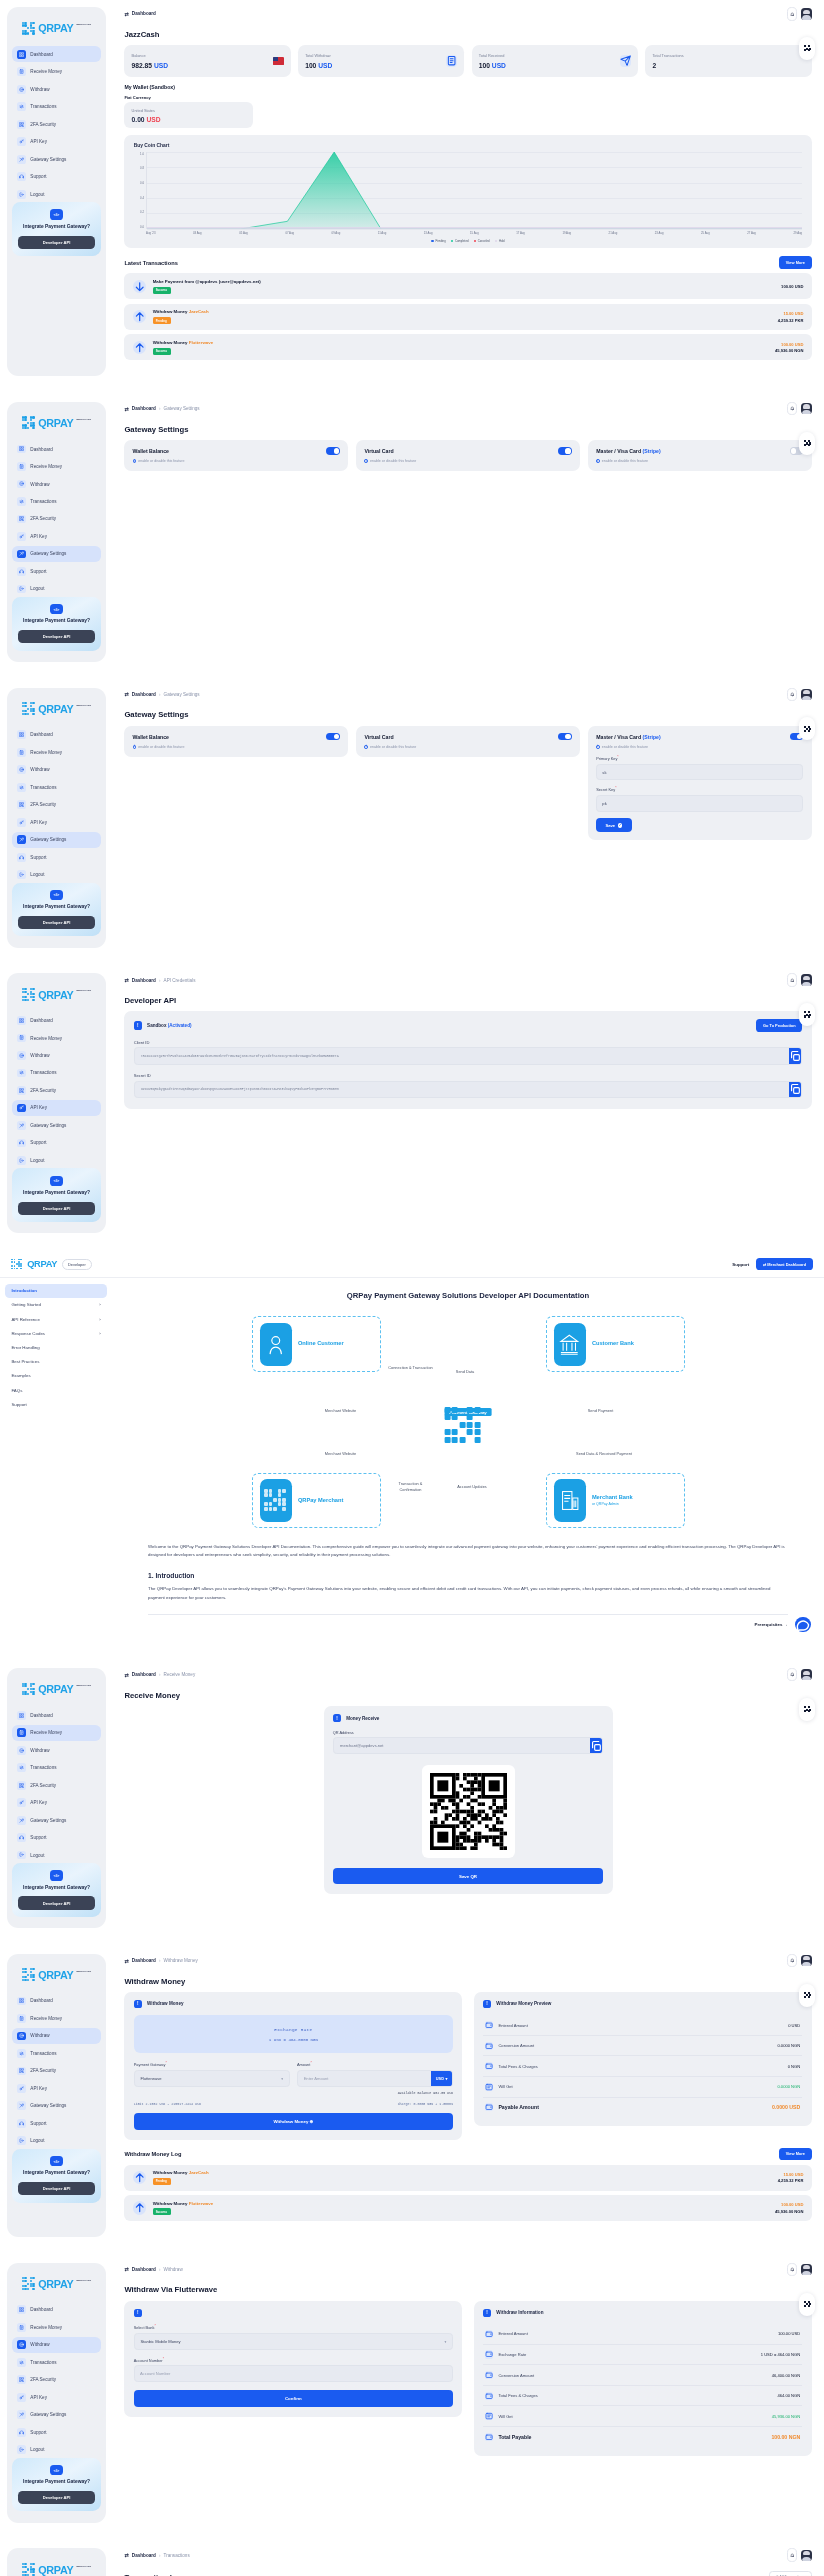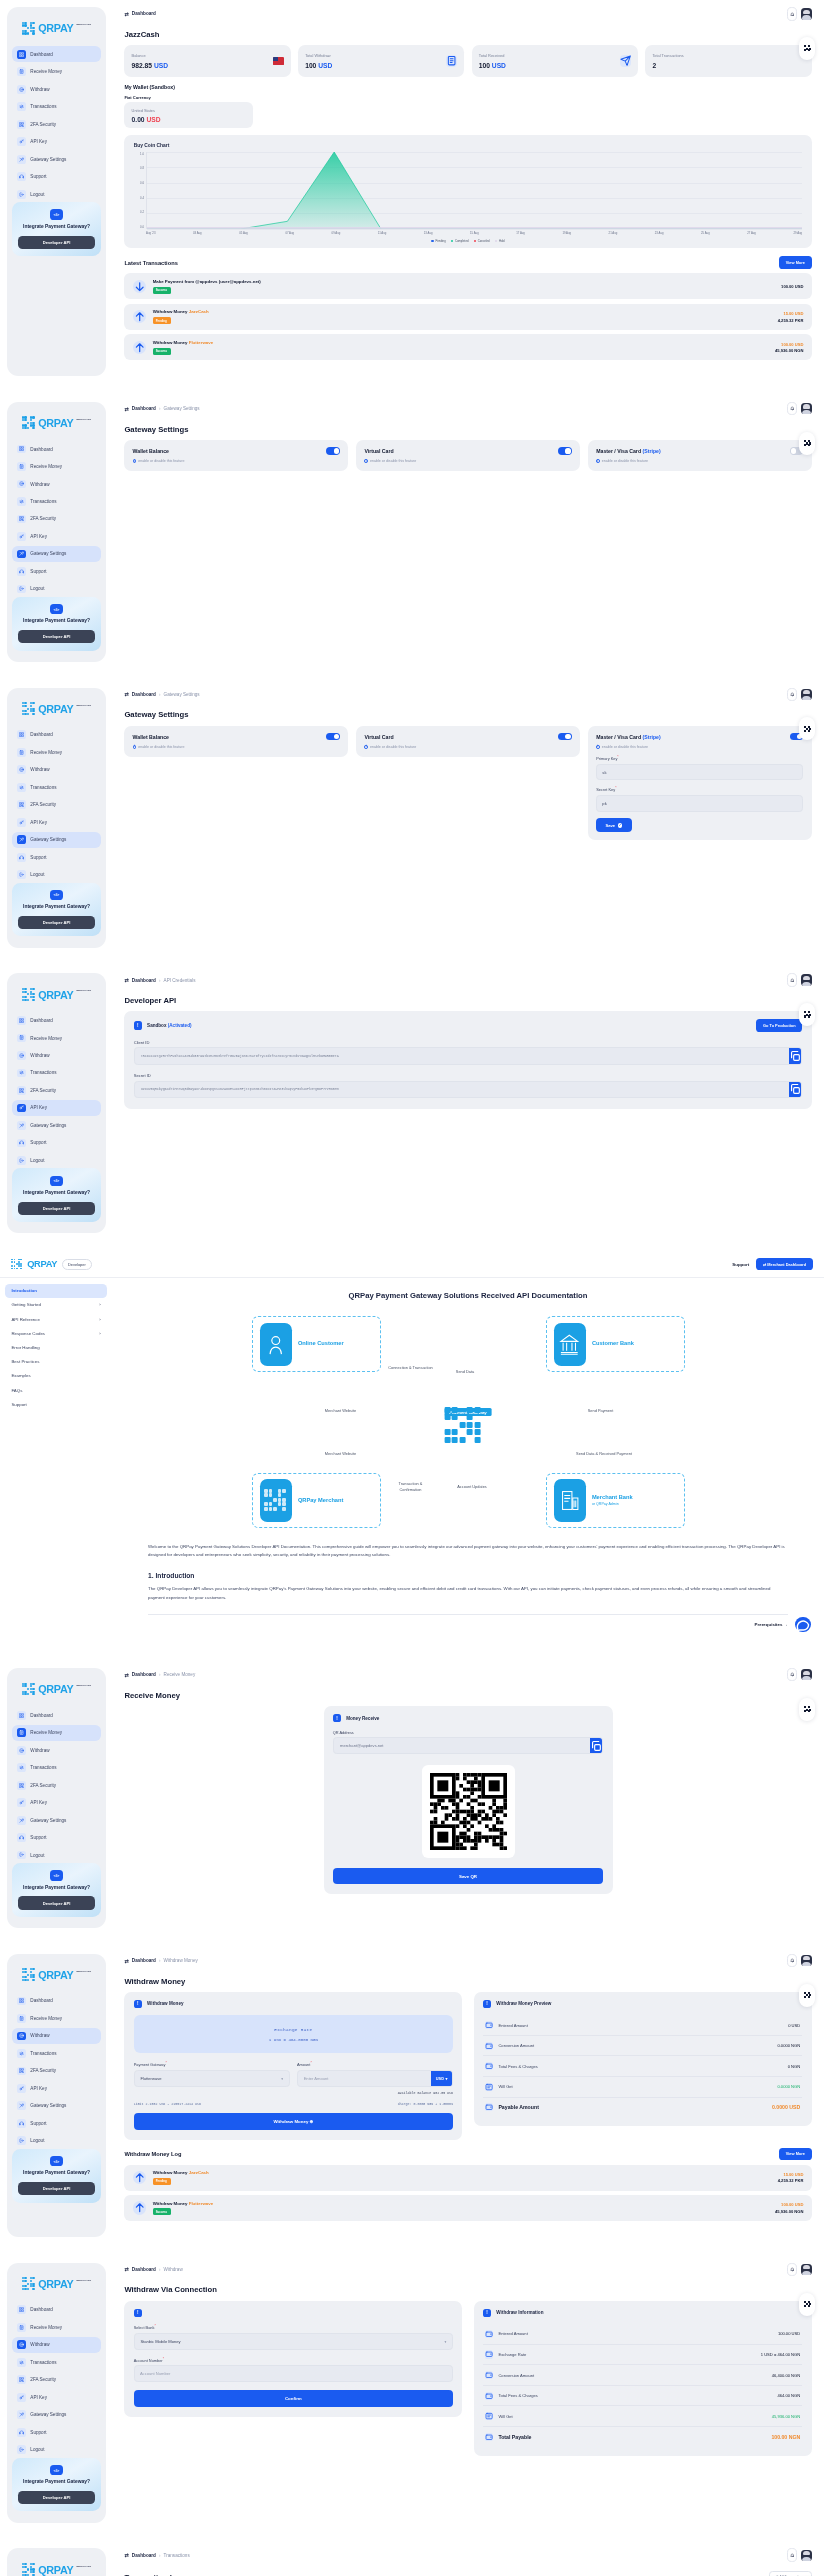--- a/index.html
+++ b/index.html
@@ -1089,21 +1089,21 @@
             <span>Examples</span>
           </div>
           <div class="dni">
             <span>FAQs</span>
           </div>
           <div class="dni">
             <span>Support</span>
           </div>
         </div>
         <div class="docmain" style="position:relative">
-          <div class="doctitle">QRPay Payment Gateway Solutions Received API Documentation</div>
+          <div class="doctitle">QRPay Payment Gateway Solutions Developer API Documentation</div>
           <div class="diagram">
             <div class="dbox" style="left:0;top:5.2px;width:129px">
               <div class="dtile">
                 <svg viewBox="0 0 40 52" width="17.5" height="23" fill="none" stroke="#fff" stroke-width="2.6">
                   <circle cx="20" cy="17" r="9"></circle>
                   <path d="M7 48c1-11 7-16 13-16s12 5 13 16"></path>
                 </svg>
               </div>
               <span class="dlabel">Online Customer</span>
             </div>
@@ -1906,21 +1906,21 @@
           </div>
           <div class="topright">
             <div class="bellbox">
               <svg viewBox="0 0 24 24" fill="none" stroke="#1b2340" stroke-width="2.2" stroke-linecap="round" stroke-linejoin="round">
                 <path d="M18 16v-5a6 6 0 10-12 0v5l-2 2h16l-2-2zM10 20a2 2 0 004 0"></path>
               </svg>
             </div>
             <div class="avatar"></div>
           </div>
         </div>
-        <div class="h1">Withdraw Via Connection</div>
+        <div class="h1">Withdraw Via Flutterwave</div>
         <div class="two">
           <div class="panel">
             <div class="panelhead">
               <span class="excl">!</span>
             </div>
             <div class="flabel">Select Bank<sup>*</sup></div>
             <div class="sel">
               <span>Stanbic Mobile Money</span>
               <span class="cv">▾</span>
             </div>

